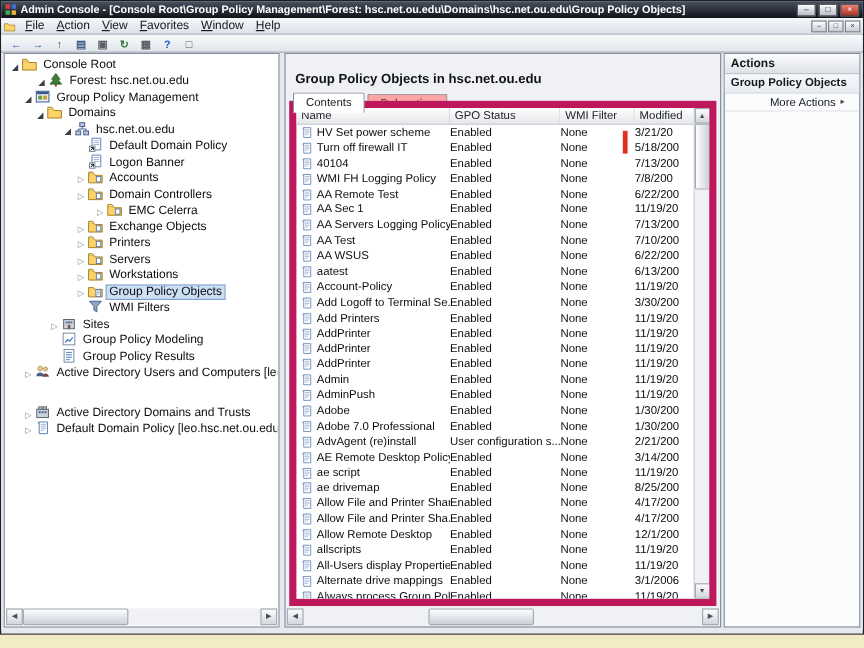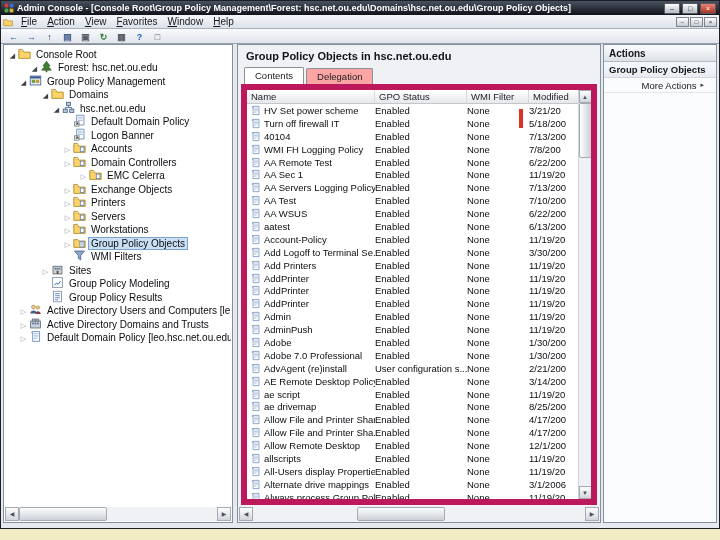--- a/index.html
+++ b/index.html
@@ -66,21 +66,21 @@
                 border:1px solid #a6abb3; font-size:6px; line-height:12px; text-align:center; color:#49505c; }
   .hthumb { width:88px; height:14px; background:linear-gradient(#fdfdfd,#ccd1d8);
             border:1px solid #a6abb3; border-radius:2px; }
   .hspacer { flex:1; }
   .content-hscroll .hthumb { margin-left:104px; }
 
   
   .content-pane { position:absolute; left:236px; width:364px; top:0; bottom:2px;
                   background:#eff1f4; border:1px solid #84909e; }
   .content-header { height:22px; display:flex; align-items:center; padding-left:8px;
-                    font-size:11px; font-weight:bold; color:#111318; }
+                    font-size:11px; font-weight:bold; color:#111318;margin-top:10px; }
   .tab-strip { height:17px; display:flex; align-items:flex-end; padding-left:6px; gap:2px; }
   .tab { font-size:9.5px; padding:2px 10px; border:1px solid #8a9097; border-bottom:none;
          background:#fca5a5; border-radius:2px 2px 0 0; color:#222; }
   .tab.active { background:#fff; padding-bottom:3px; position:relative; z-index:2; }
   .table-box { position:absolute; left:3px; right:3px; top:39px; bottom:17px;
                background:#fff; border:6px solid #be185d; overflow:hidden; }
   .thead { position:absolute; left:0; right:13px; top:0; height:14px; display:flex; }
   .hcell { background:linear-gradient(#ffffff,#e6e7ea); border-right:1px solid #d8dadd;
            border-bottom:1px solid #c4c7cc; font-size:9.5px; color:#20242b;
            padding:0 4px; display:flex; align-items:center; overflow:hidden; }
@@ -206,21 +206,21 @@
                 <svg viewBox="0 0 16 16">
                   <rect x="1.5" y="2.5" width="13" height="11" fill="#e7eef9" stroke="#38598f"></rect>
                   <rect x="2" y="3" width="12" height="2.5" fill="#38598f"></rect>
                   <rect x="3.5" y="7" width="4" height="4" fill="#6f9e3f"></rect>
                   <rect x="8.5" y="7" width="4" height="4" fill="#c8a02f"></rect>
                 </svg>
               </span>
               <span class="tree-label">Group Policy Management</span>
             </div>
 
-            <div class="tree-item exp-minus" style="padding-left: 36px;">
+            <div class="tree-item exp-minus" style="padding-left: 24px;">
               <span class="expander"></span>
               <span class="ticon">
                 <svg viewBox="0 0 16 16">
                   <path d="M1 4.5h5l1.5 1.8H15V14H1z" fill="#fcd36a" stroke="#a8821e"></path>
                   <path d="M1 4.5V3h4.2L6.8 4.5" fill="#ffe9a8" stroke="#a8821e"></path>
                 </svg>
               </span>
               <span class="tree-label">Domains</span>
             </div>
 
@@ -412,21 +412,21 @@
                 <svg viewBox="0 0 16 16">
                   <circle cx="5.5" cy="5" r="2.4" fill="#edc98a" stroke="#8a6a30" stroke-width="0.6"></circle>
                   <path d="M1.5 13c0-2.4 1.9-3.8 4-3.8s4 1.4 4 3.8z" fill="#44608e"></path>
                   <circle cx="11" cy="5.6" r="2.1" fill="#edc98a" stroke="#8a6a30" stroke-width="0.6"></circle>
                   <path d="M7.8 13.4c.2-2 1.6-3.3 3.2-3.3 1.7 0 3.3 1.3 3.5 3.3z" fill="#7a4040"></path>
                 </svg>
               </span>
               <span class="tree-label">Active Directory Users and Computers [leo.hsc.net.ou.edu]</span>
             </div>
 
-            <div class="tree-item exp-plus" style="padding-left: 14px;">
+            <div class="tree-item exp-plus" style="padding-left: 14px; margin-top: 20px;">
               <span class="expander"></span>
               <span class="ticon">
                 <svg viewBox="0 0 16 16">
                   <rect x="2" y="5" width="12" height="8.5" fill="#ccd2da" stroke="#5a6572"></rect>
                   <rect x="4" y="2.5" width="3.5" height="2.5" fill="#ccd2da" stroke="#5a6572"></rect>
                   <rect x="8.5" y="2.5" width="3.5" height="2.5" fill="#ccd2da" stroke="#5a6572"></rect>
                   <rect x="4" y="7" width="2" height="2" fill="#44608e"></rect>
                   <rect x="7" y="7" width="2" height="2" fill="#44608e"></rect>
                   <rect x="10" y="7" width="2" height="2" fill="#44608e"></rect>
                 </svg>

